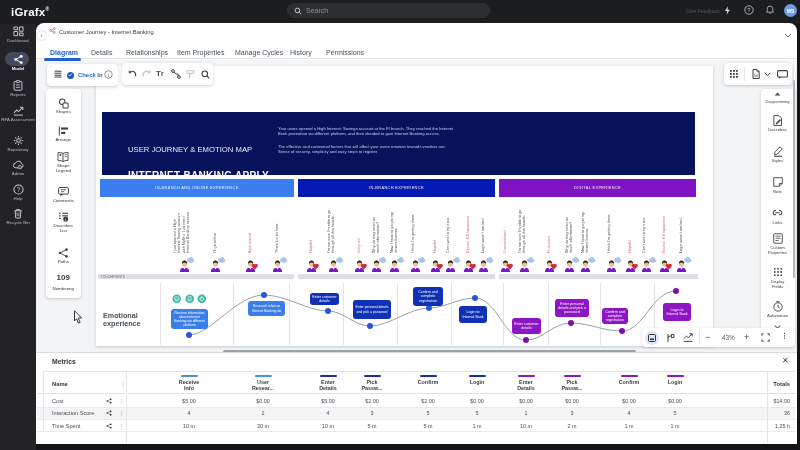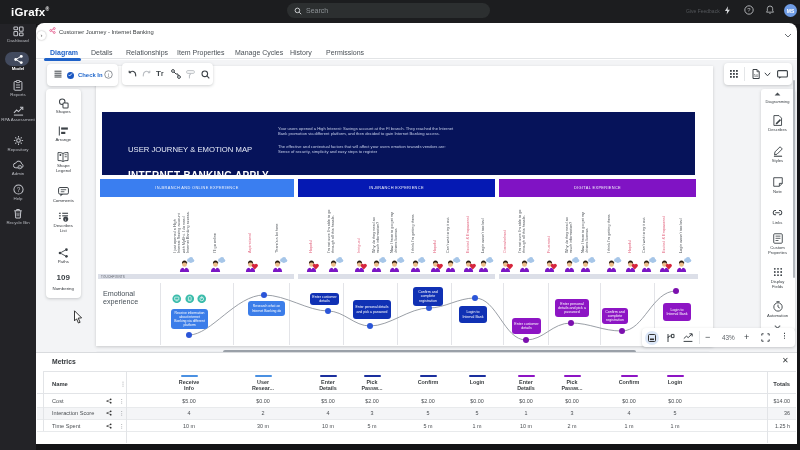--- a/index.html
+++ b/index.html
@@ -36,21 +36,21 @@
 
 .band{position:absolute;top:179px;height:18px;color:#f0f3fa;font-size:3.9px;font-weight:normal;text-align:center;line-height:18.5px;letter-spacing:.35px;}
 
 .tpbar{position:absolute;top:274px;height:5.2px;background:#dcdfe8;}
 #tptxt{left:101px;top:274.8px;font-size:3px;color:#5a6068;letter-spacing:.2px;}
 
 .rl{position:absolute;transform:rotate(-90deg);transform-origin:0 0;width:44px;font-size:3.8px;line-height:4.4px;color:#474c52;}
 .rlr{color:#e2647e;}
 
 .vline{position:absolute;top:283px;width:1px;height:62px;background:#e3e4e8;}
-#emolabel{left:103px;top:290px;font-size:7.2px;font-weight:normal;color:#475058;line-height:8.2px;}
+#emolabel{left:103px;top:312px;font-size:7.2px;font-weight:bold;color:#475058;line-height:8.2px;}
 .ebox{position:absolute;border-radius:3px;color:#fff;font-size:3.6px;line-height:4.2px;display:flex;align-items:center;justify-content:center;text-align:center;padding:1px 2px;}
 .eb1{background:#3b7de9;}
 .eb2{background:#1031b4;}
 .eb3{background:#8d15c4;}
 
 #mpanel{left:36px;top:352px;width:761px;height:92px;background:#fff;border-top:1px solid #d9dbde;}
 #mtitle{left:52px;top:358px;font-size:6.8px;font-weight:bold;color:#33373b;}
 #mclose{left:782px;top:356px;font-size:8px;color:#3c4043;}
 .mhline{position:absolute;background:#e2e4e7;height:1px;}
 .mvline{position:absolute;background:#e2e4e7;width:1px;}

